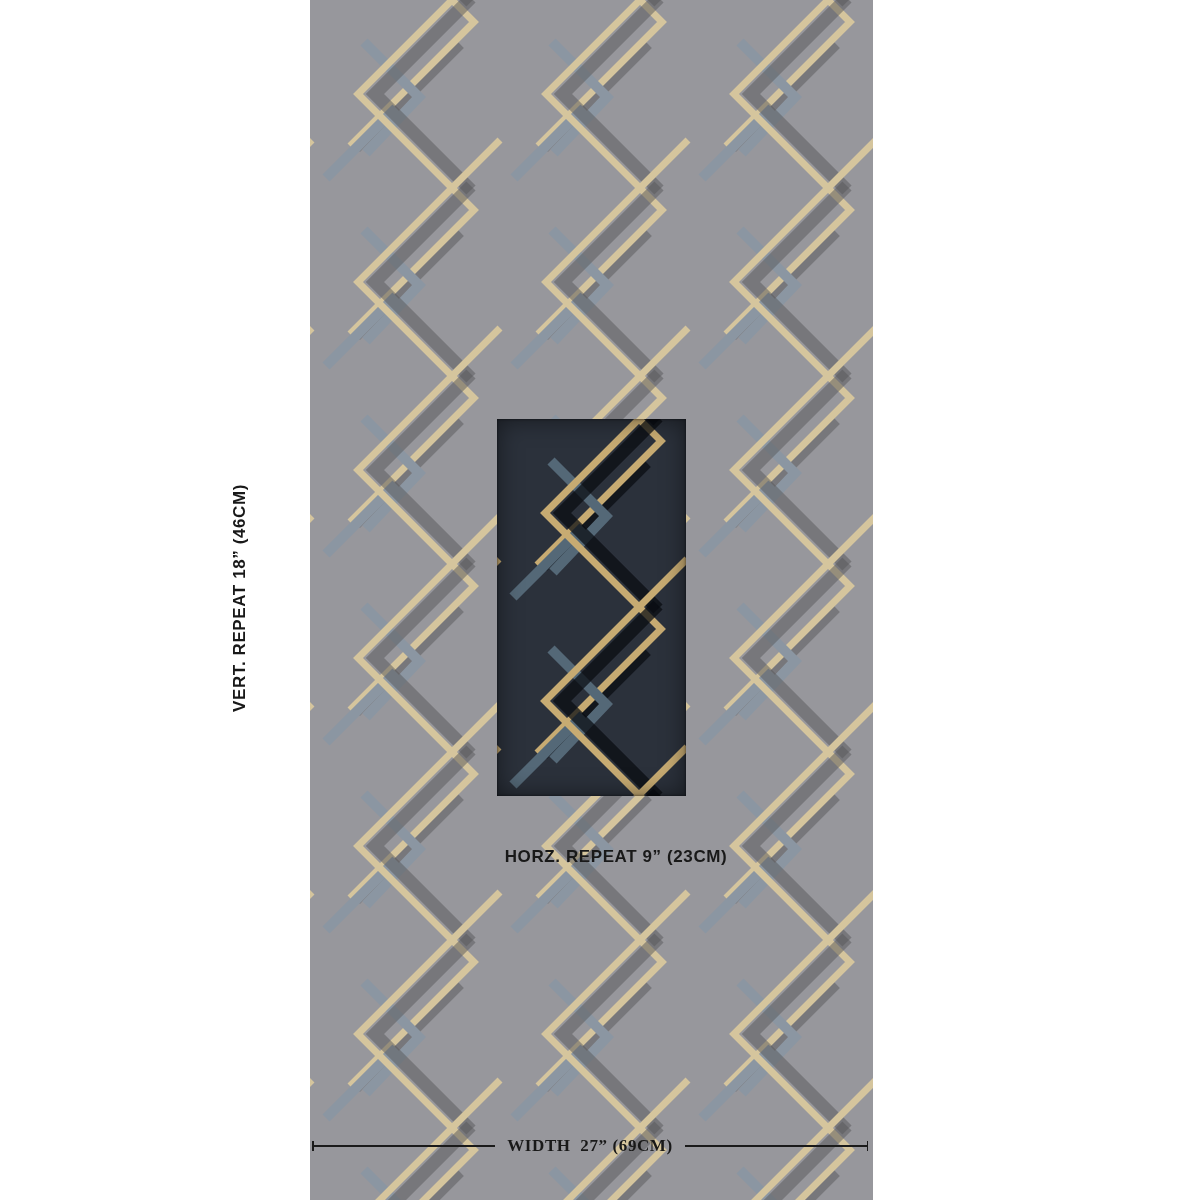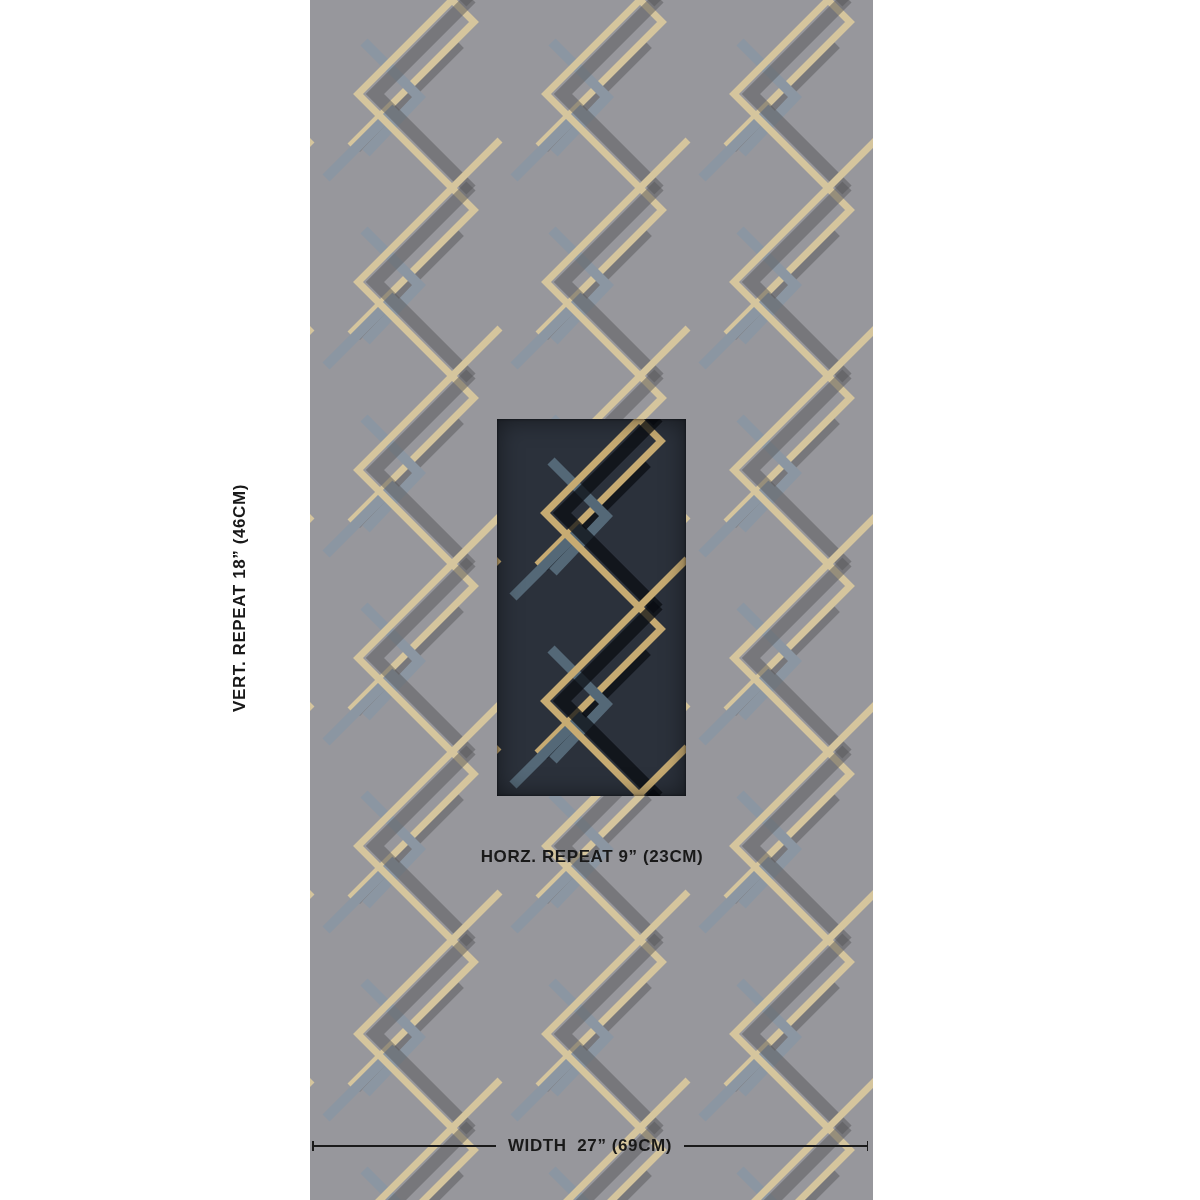--- a/index.html
+++ b/index.html
@@ -37,28 +37,28 @@
   .dim-label{
     position:absolute;
     font-size:17px;font-weight:700;letter-spacing:0.6px;
     color:#191919;white-space:pre;
   }
   .vert-label{
     left:240px;top:598px;
     transform:translate(-50%,-50%) rotate(-90deg);
   }
   .horz-label{
-    left:592px;top:857px;
+    left:616px;top:857px;
     transform:translate(-50%,-50%);
   }
 
   
   .width-measure{
     position:absolute;left:312px;top:1137px;width:556px;height:18px;
-    display:flex;align-items:center;
+    display:flex;align-items:center;font-family:Liberation Serif, serif;
   }
   .mline{flex:1;height:1.5px;background:#1a1a1a;position:relative;}
   .mline .tick{
     position:absolute;top:-4.5px;width:1.5px;height:10px;background:#1a1a1a;
   }
   .mline.left .tick{left:0;}
   .mline.right .tick{right:0;}
   .width-measure .dim-label{
     position:static;transform:none;padding:0 12px;line-height:18px;
   }

